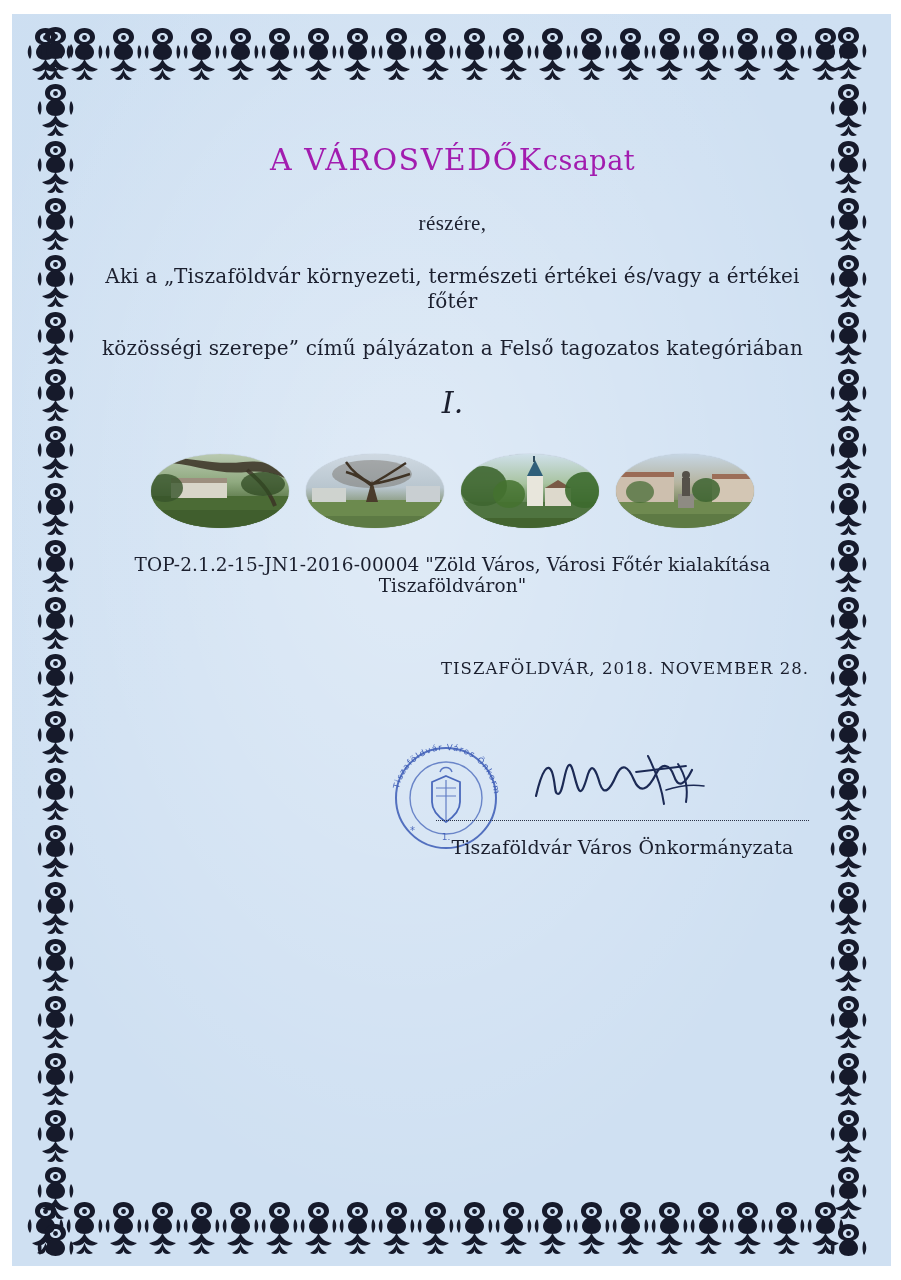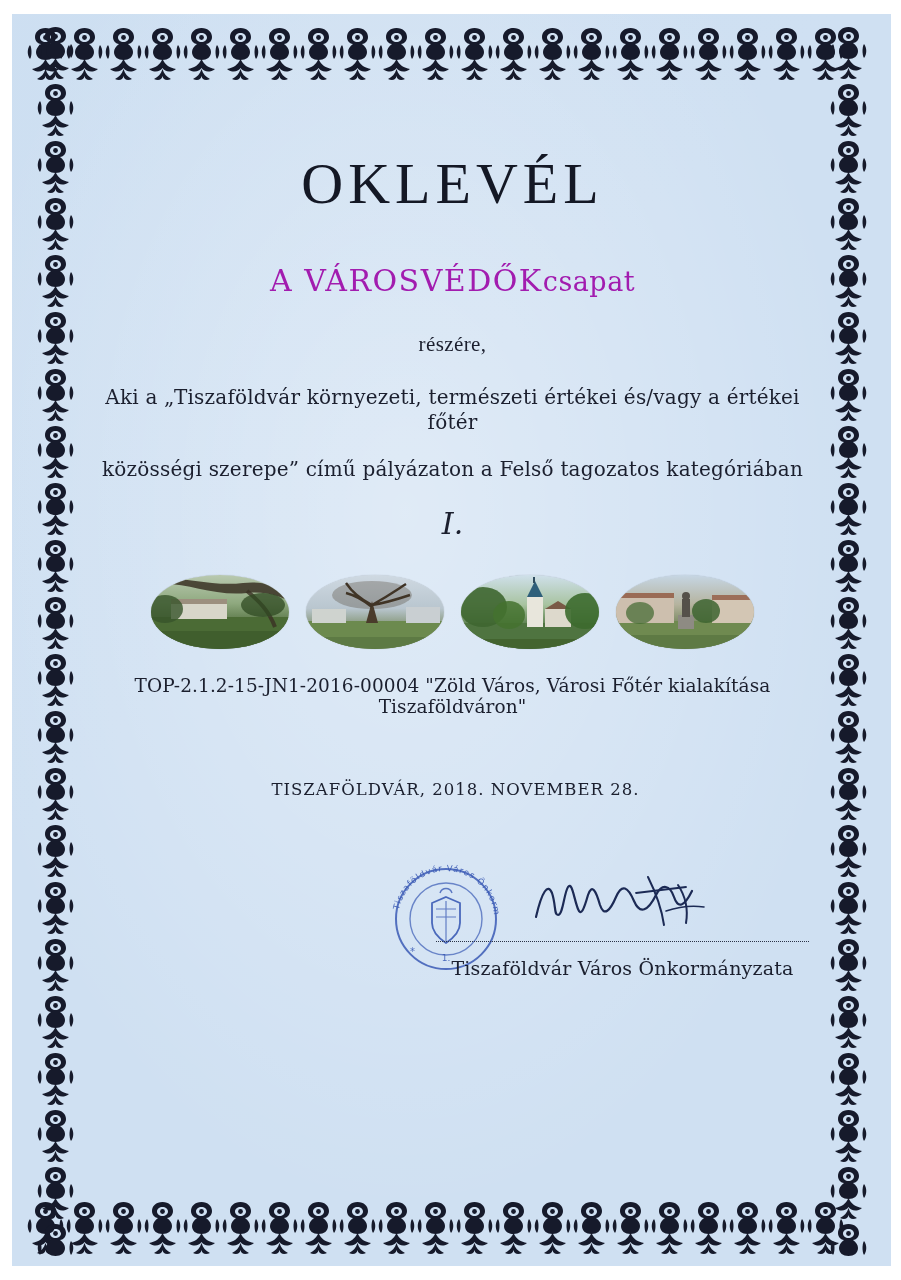--- a/index.html
+++ b/index.html
@@ -182,21 +182,21 @@
     font-family: "DejaVu Serif", serif;
     font-size: 18.5px;
     margin-top: 26px;
     letter-spacing: 0.1px;
   }
 
   .place-date {
     font-family: "DejaVu Serif", serif;
     font-size: 19px;
     margin-top: 60px;
-    text-align: center;
+    text-align: right;
     padding-left: 6px;
     letter-spacing: 0.3px;
   }
   .place-date .small-caps {
     font-size: 16.5px;
     letter-spacing: 1px;
   }
 
   
   .sign-area {
@@ -1553,21 +1553,20 @@
 </svg>
 
 </div>
     </div>
 
     <div class="inner-rule"></div>
   </div>
 
   <div class="content">
 
-    <div class="title">OKLEVÉL</div>
 
     <div class="recipient">
       <span>A</span>
       <span>VÁROSVÉDŐK</span><span class="name-small">csapat</span>
     </div>
 
     <div class="for-whom">részére,</div>
 
     <div class="body-line">Aki a „Tiszaföldvár környezeti, természeti értékei és/vagy a értékei főtér</div>
     <div class="body-line second">közösségi szerepe” című pályázaton a Felső tagozatos kategóriában</div>

